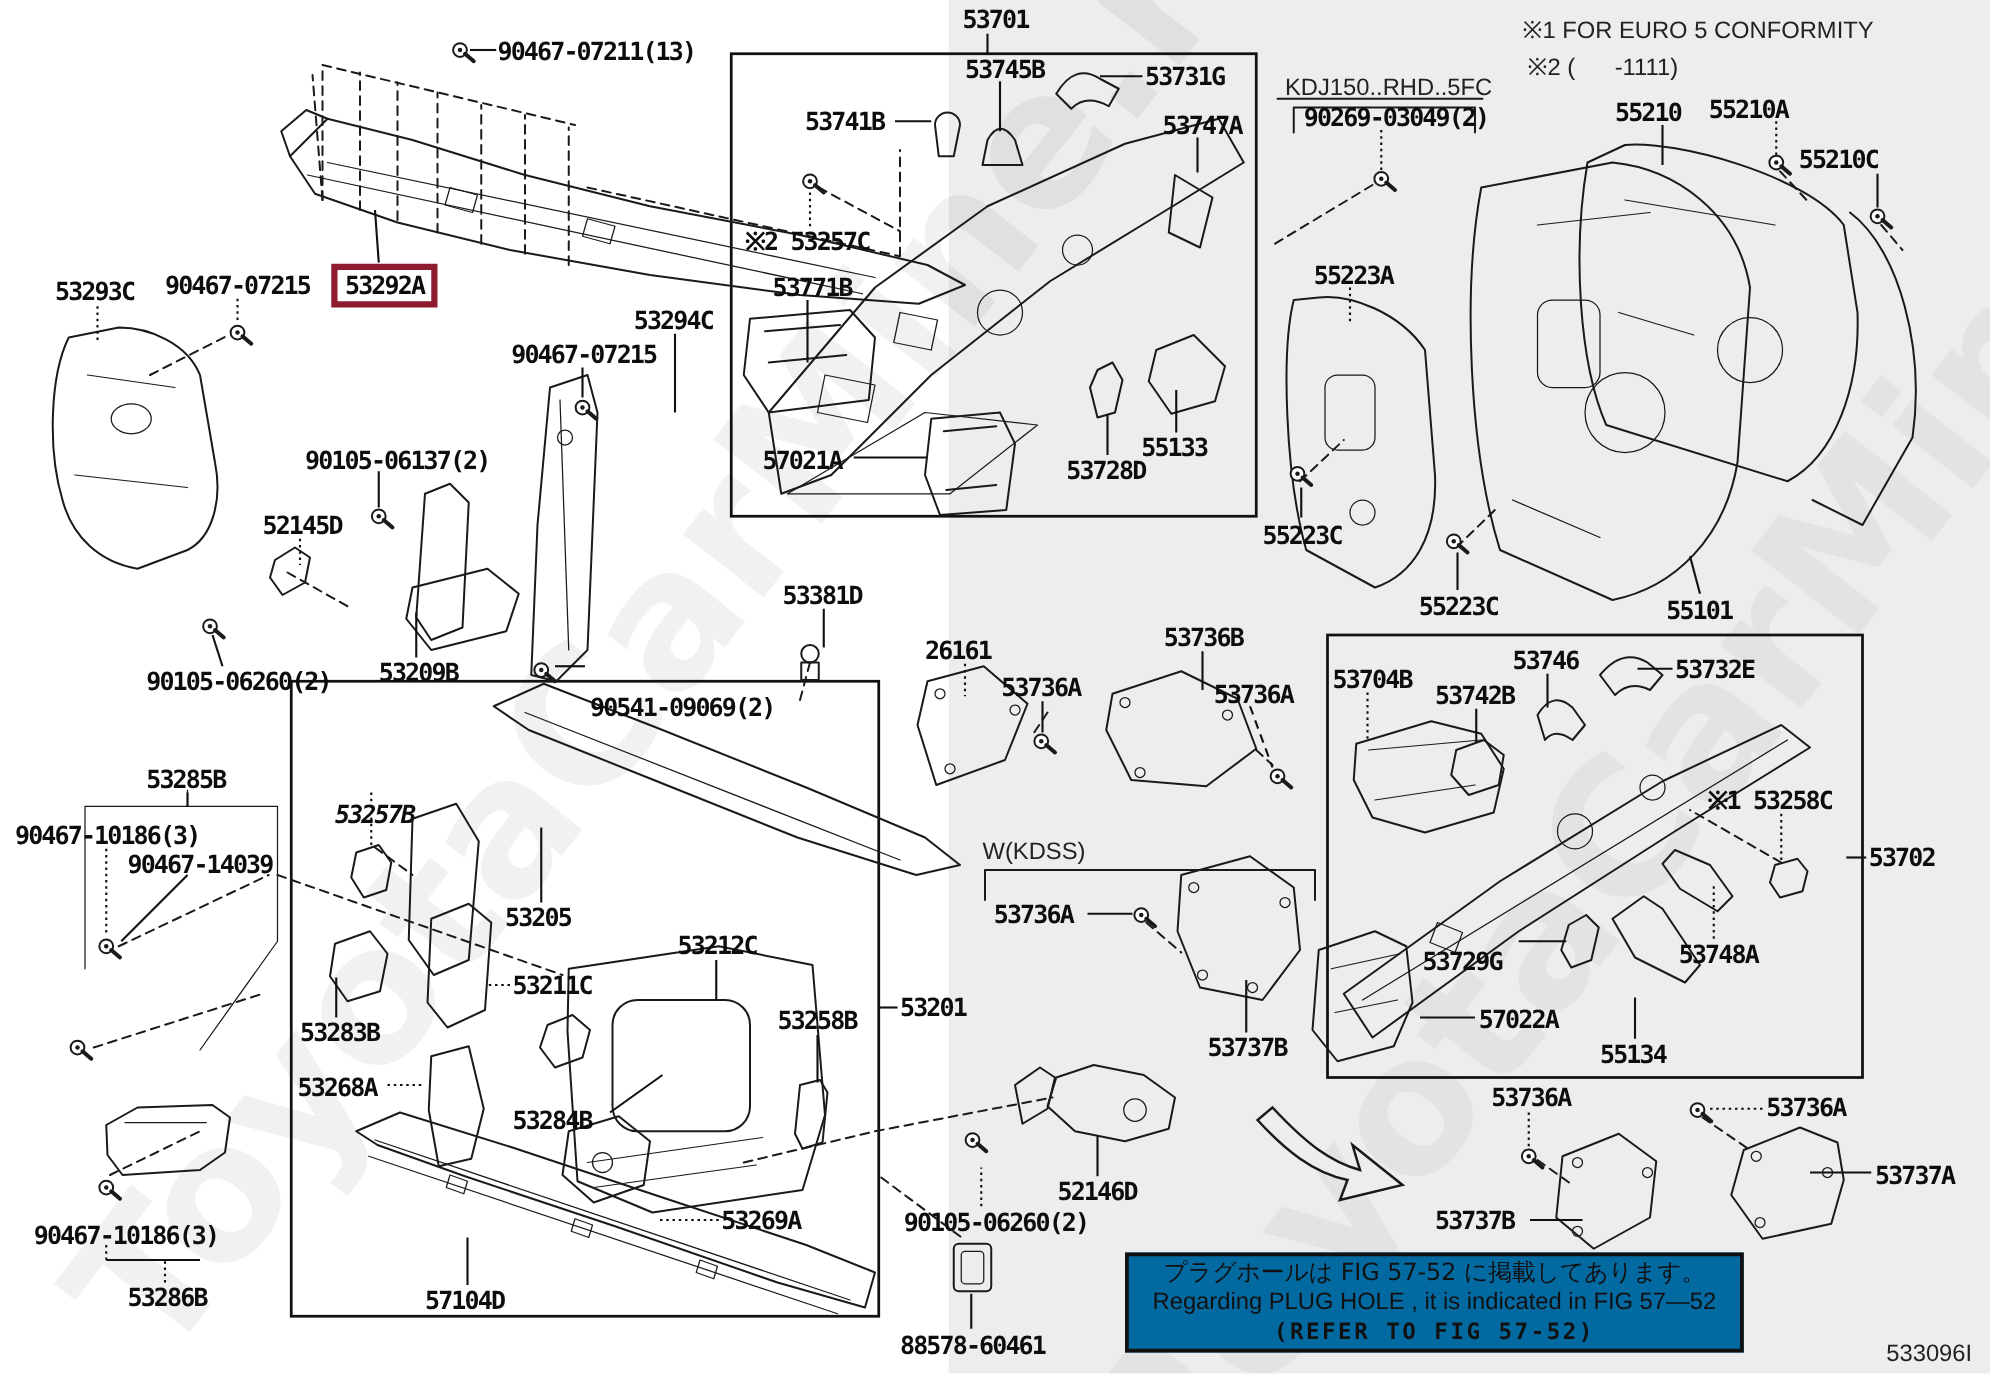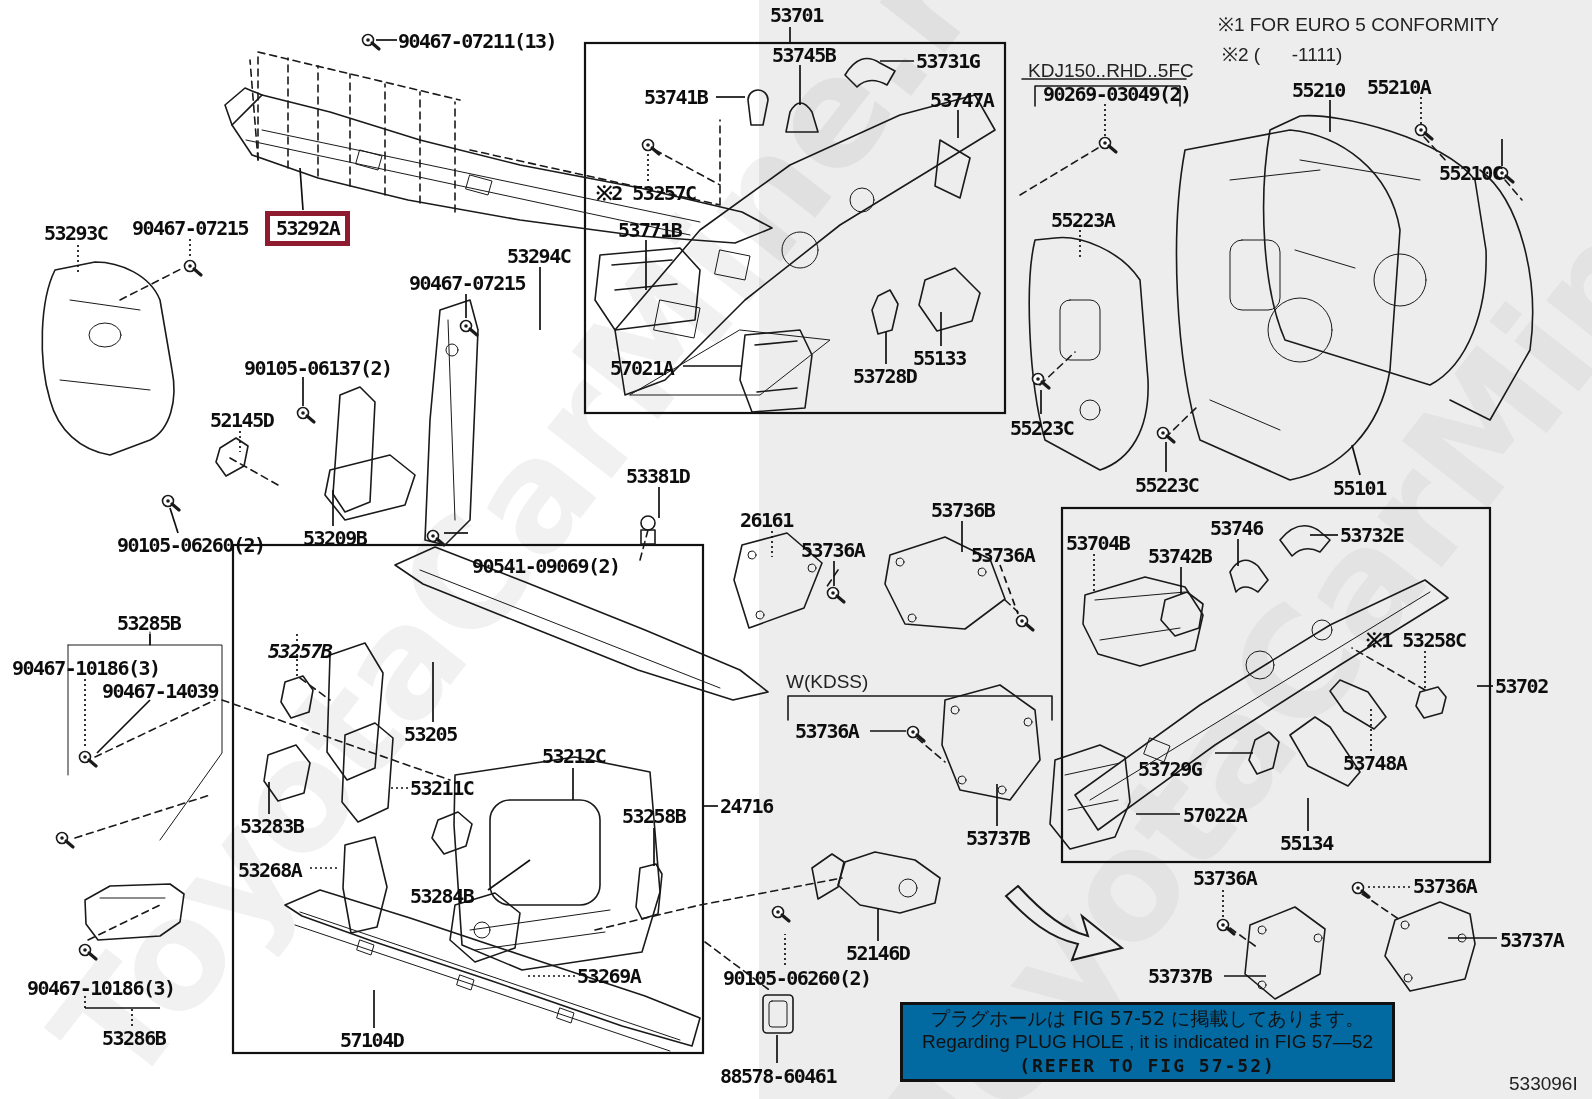--- a/index.html
+++ b/index.html
@@ -444,21 +444,21 @@
       <div class="plabel" style="left: 618px; top: 220px;">53771B</div>
       <div class="plabel" style="left: 610px; top: 358px;">57021A</div>
       <div class="plabel" style="left: 853px; top: 366px;">53728D</div>
       <div class="plabel" style="left: 913px; top: 348px;">55133</div>
       <div class="plabel light" style="left: 1218px; top: 14px;">※1 FOR EURO 5 CONFORMITY</div>
       <div class="plabel light" style="left: 1222px; top: 44px;">※2 (      -1111)</div>
       <div class="plabel light" style="left: 1028px; top: 60px;">KDJ150..RHD..5FC</div>
       <div class="plabel" style="left: 1043px; top: 84px;">90269-03049(2)</div>
       <div class="plabel" style="left: 1292px; top: 80px;">55210</div>
       <div class="plabel" style="left: 1367px; top: 77px;">55210A</div>
-      <div class="plabel" style="left: 1439px; top: 117px; margin-top: 46px;">55210C</div>
+      <div class="plabel" style="left: 1439px; top: 117px;">55210C</div>
       <div class="plabel" style="left: 1051px; top: 210px;">55223A</div>
       <div class="plabel" style="left: 1010px; top: 418px;">55223C</div>
       <div class="plabel" style="left: 1135px; top: 475px;">55223C</div>
       <div class="plabel" style="left: 1333px; top: 478px;">55101</div>
       <div class="plabel" style="left: 44px; top: 223px;">53293C</div>
       <div class="plabel" style="left: 132px; top: 218px;">90467-07215</div>
       <div class="plabel red-box" style="left: 265px; top: 211px;">53292A</div>
       <div class="plabel" style="left: 507px; top: 246px;">53294C</div>
       <div class="plabel" style="left: 409px; top: 273px;">90467-07215</div>
       <div class="plabel" style="left: 244px; top: 358px;">90105-06137(2)</div>
@@ -473,21 +473,21 @@
       <div class="plabel" style="left: 268px; top: 641px; font-style: italic;">53257B</div>
       <div class="plabel" style="left: 240px; top: 816px;">53283B</div>
       <div class="plabel" style="left: 238px; top: 860px;">53268A</div>
       <div class="plabel" style="left: 27px; top: 978px;">90467-10186(3)</div>
       <div class="plabel" style="left: 102px; top: 1028px;">53286B</div>
       <div class="plabel" style="left: 340px; top: 1030px;">57104D</div>
       <div class="plabel" style="left: 404px; top: 724px;">53205</div>
       <div class="plabel" style="left: 542px; top: 746px;">53212C</div>
       <div class="plabel" style="left: 410px; top: 778px;">53211C</div>
       <div class="plabel" style="left: 622px; top: 806px;">53258B</div>
-      <div class="plabel" style="left: 720px; top: 796px;">24716</div>
+      <div class="plabel" style="left: 720px; top: 796px;">53201</div>
       <div class="plabel" style="left: 410px; top: 886px;">53284B</div>
       <div class="plabel" style="left: 577px; top: 966px;">53269A</div>
       <div class="plabel" style="left: 720px; top: 1066px;">88578-60461</div>
       <div class="plabel" style="left: 723px; top: 968px;">90105-06260(2)</div>
       <div class="plabel" style="left: 846px; top: 943px;">52146D</div>
       <div class="plabel" style="left: 740px; top: 510px;">26161</div>
       <div class="plabel" style="left: 801px; top: 540px;">53736A</div>
       <div class="plabel" style="left: 931px; top: 500px;">53736B</div>
       <div class="plabel" style="left: 971px; top: 545px;">53736A</div>
       <div class="plabel light" style="left: 786px; top: 671px;">W(KDSS)</div>

